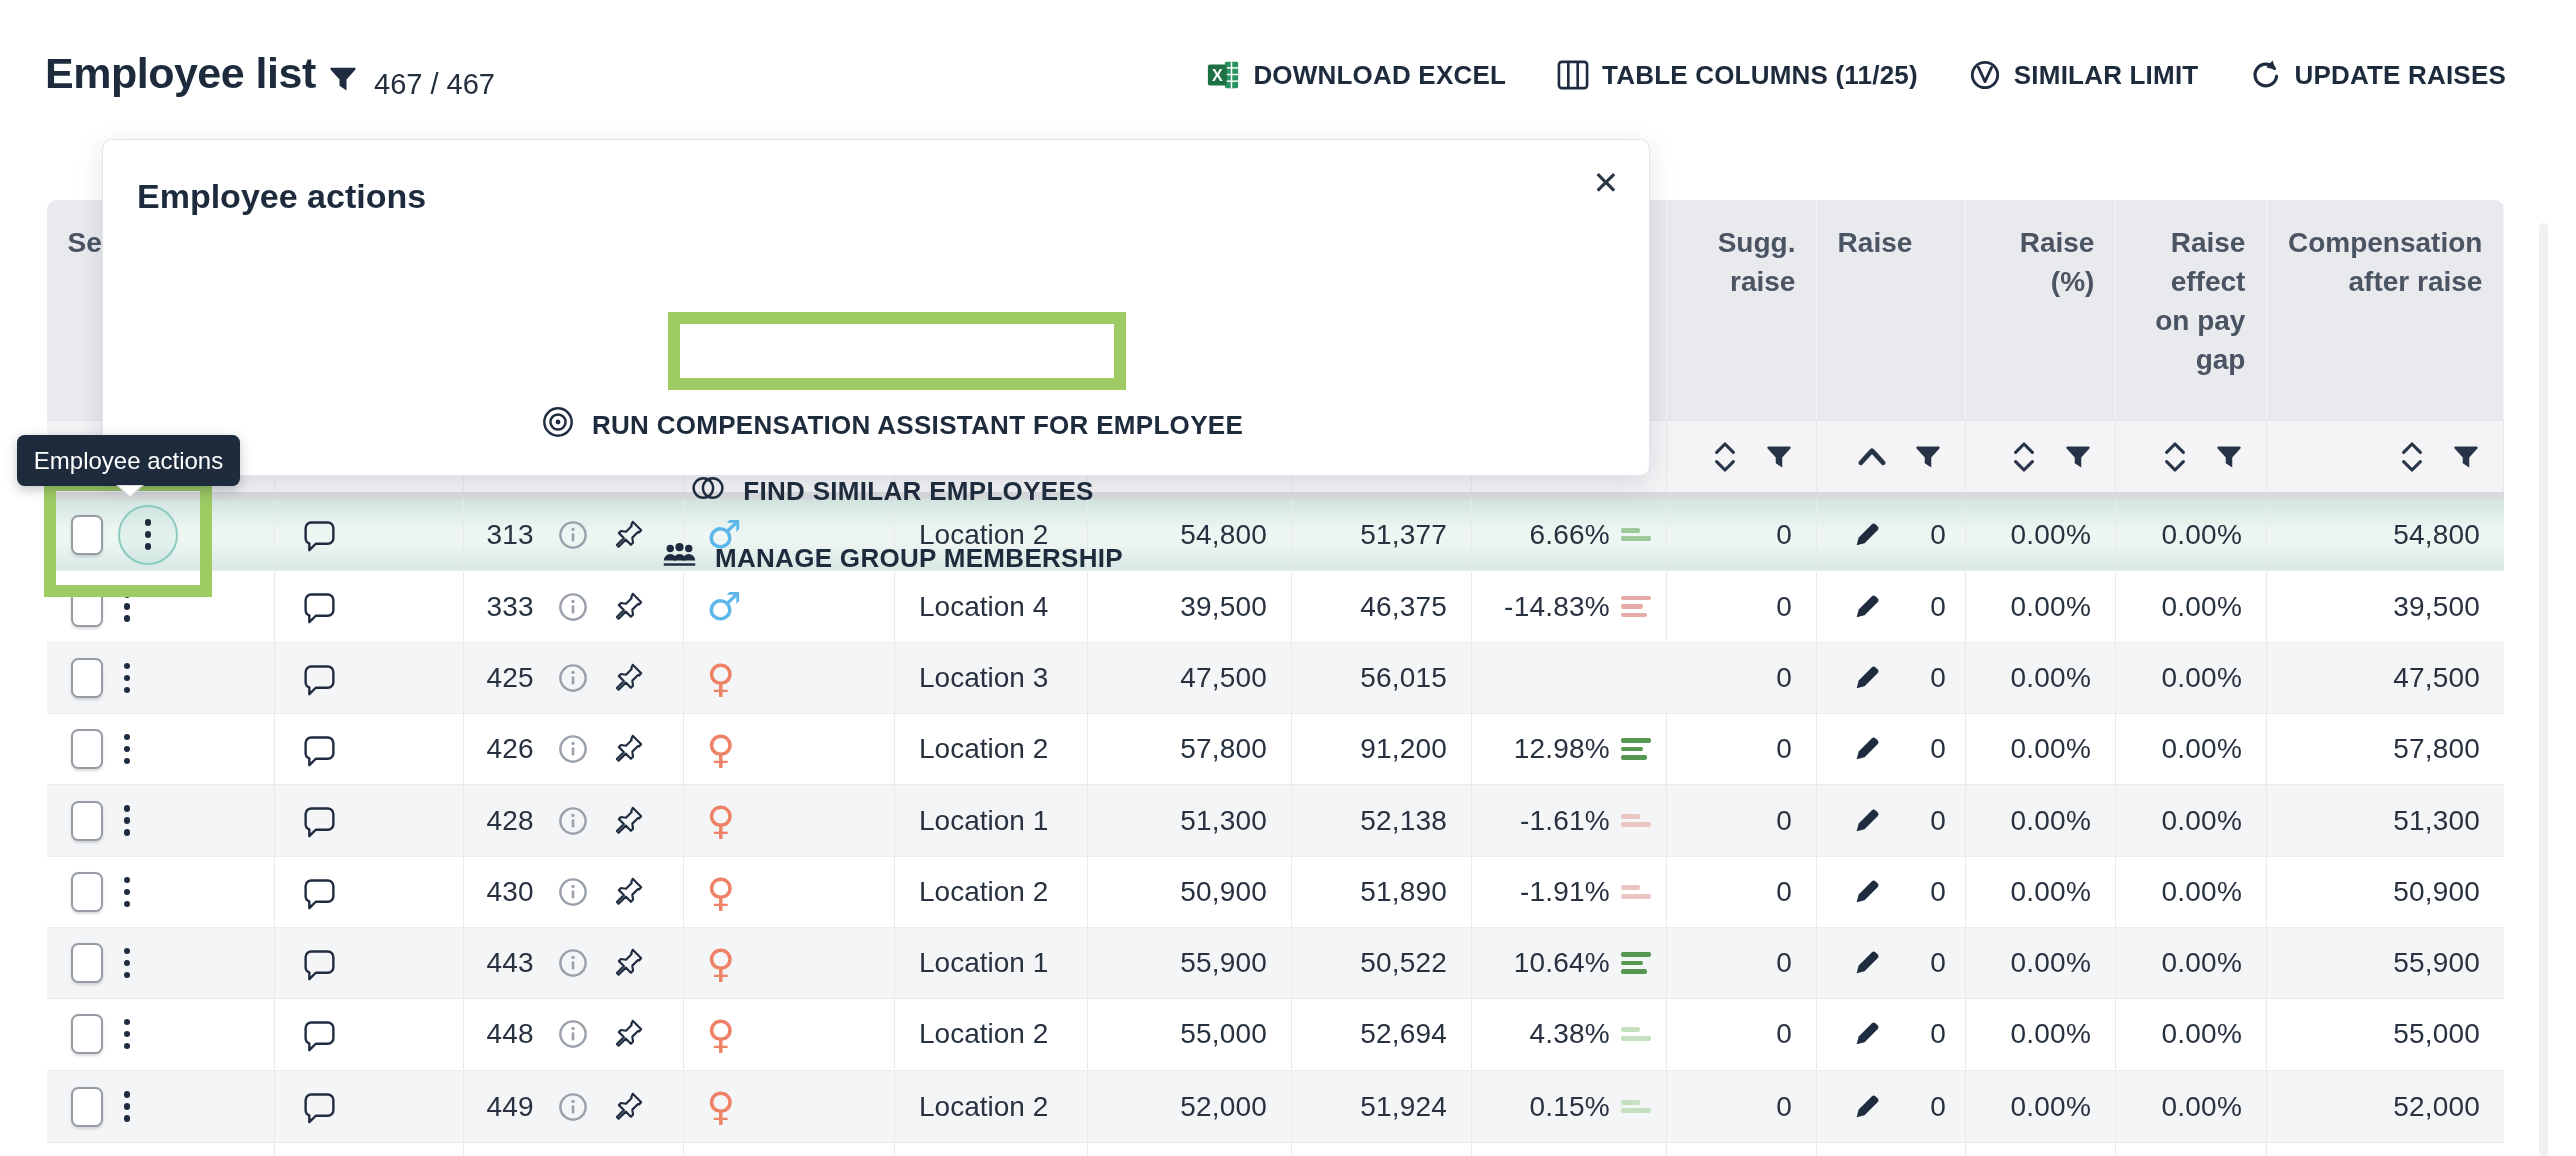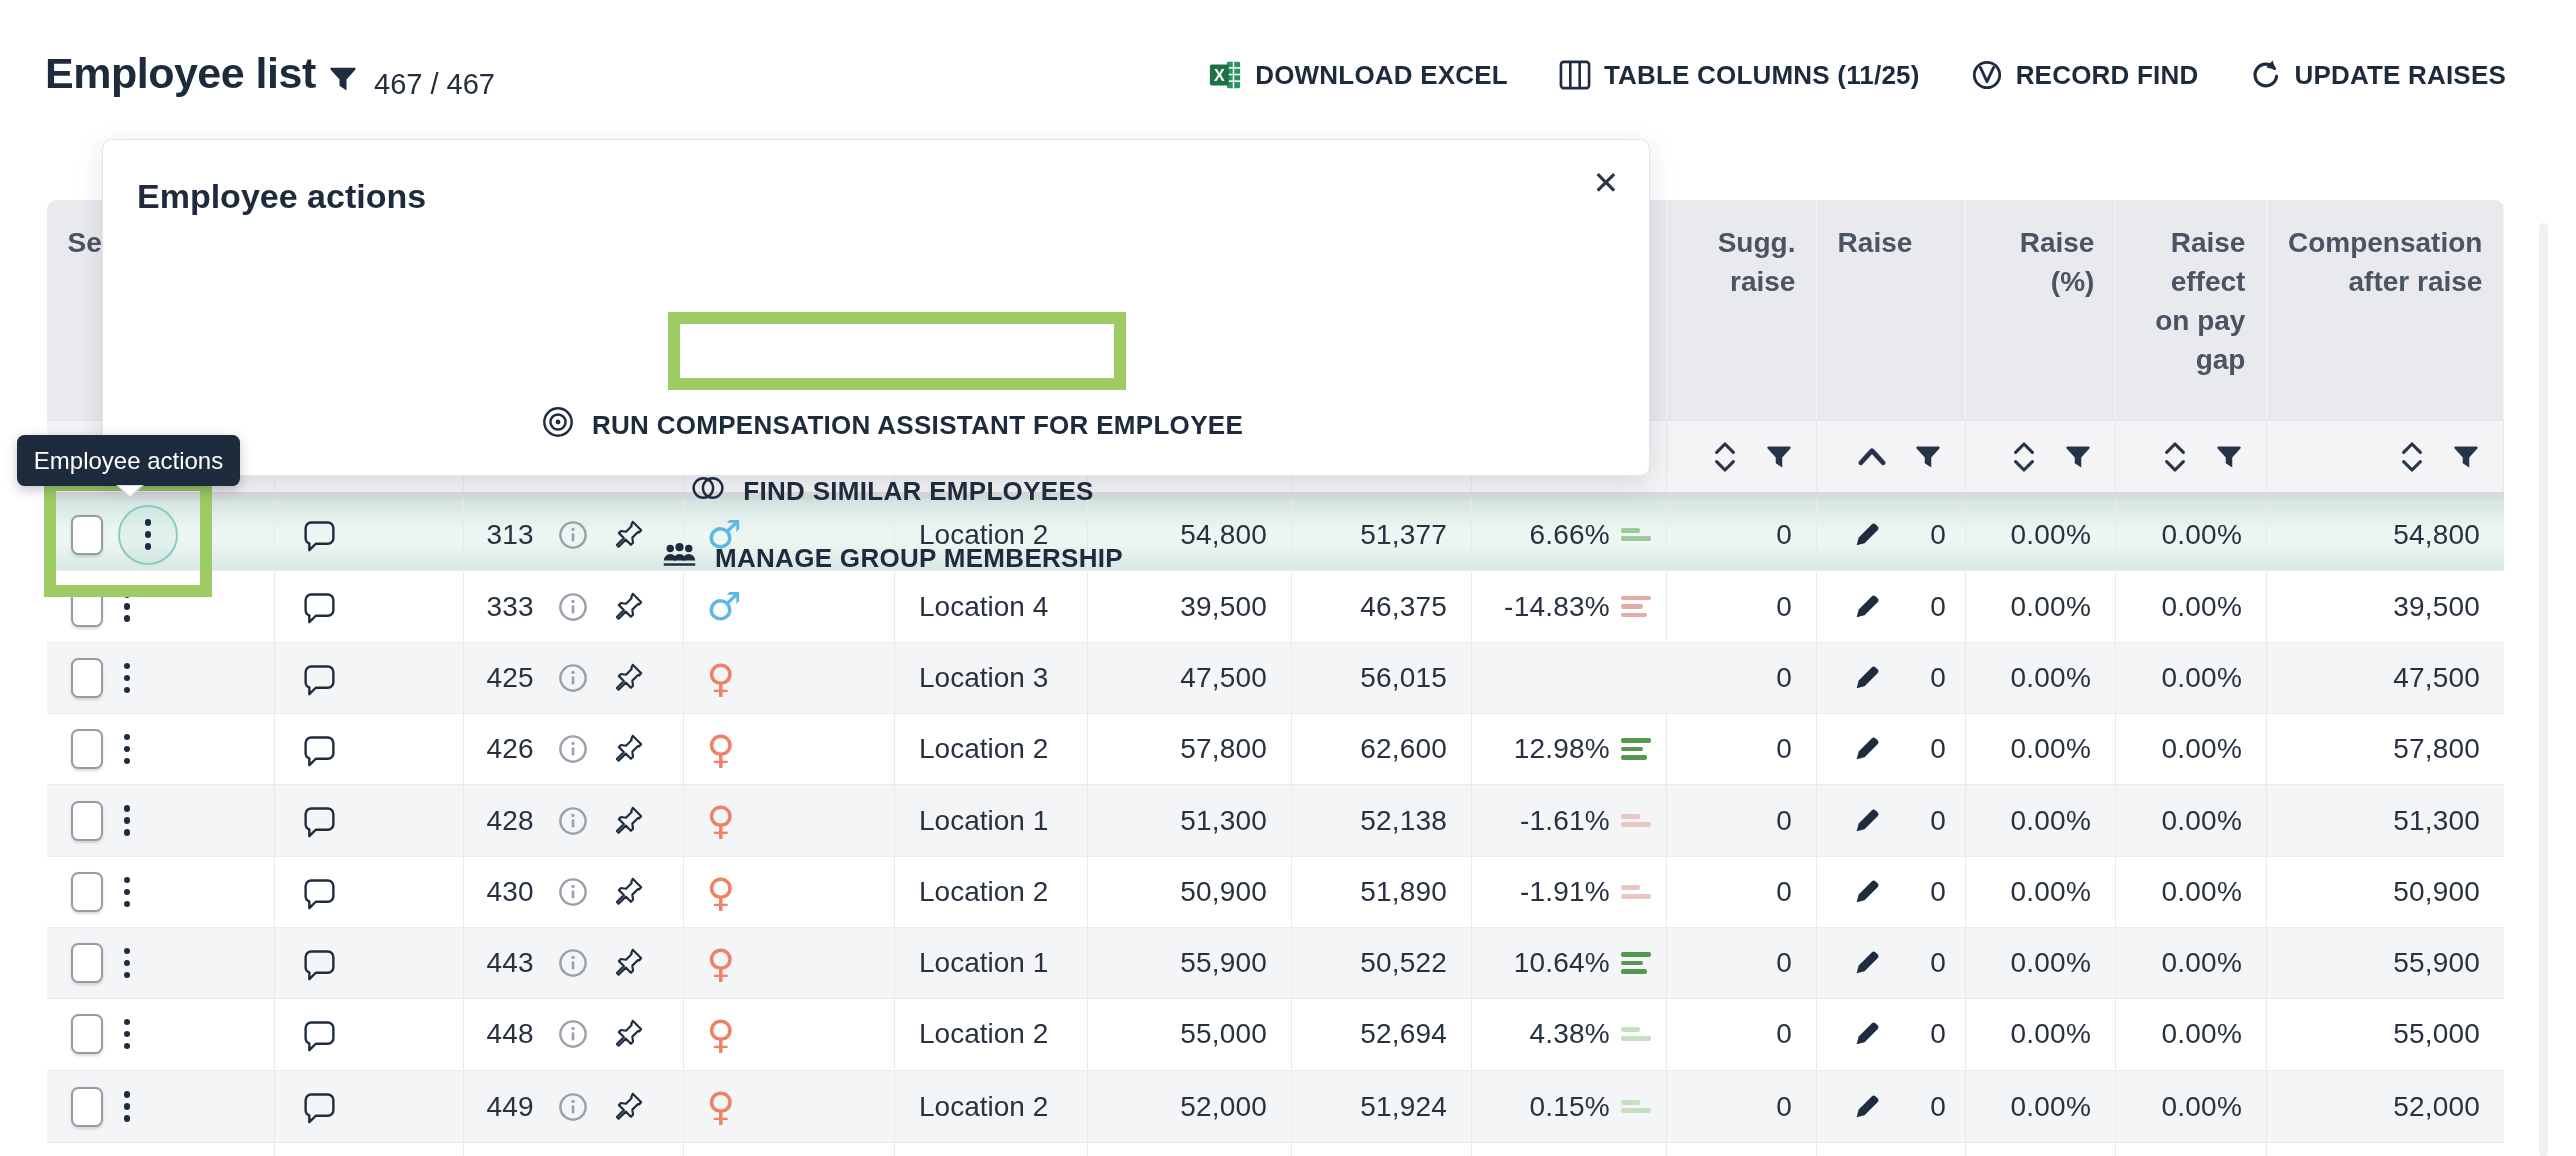--- a/index.html
+++ b/index.html
@@ -102,21 +102,21 @@
         </span>
       <span>TABLE COLUMNS (11/25)</span>
     </button>
     <button class="tb">
       <span class="tb-ic">
           <svg width="32" height="32" viewBox="0 0 34 34">
             <circle cx="17" cy="17" r="13.5" fill="none" stroke="#1f2c40" stroke-width="3"></circle>
             <polyline points="10,9 17,24 24,9" fill="none" stroke="#1f2c40" stroke-width="3" stroke-linejoin="round" stroke-linecap="round"></polyline>
           </svg>
         </span>
-      <span>RECORD FIND</span>
+      <span>SIMILAR LIMIT</span>
     </button>
     <button class="tb">
       <span class="tb-ic">
           <svg width="32" height="32" viewBox="0 0 34 34">
             <path d="M27 10 A11.5 11.5 0 1 0 29.3 18.5" fill="none" stroke="#1f2c40" stroke-width="3.4" stroke-linecap="round"></path>
             <polygon points="25,1.5 28.5,11.5 18.5,9" fill="#1f2c40"></polygon>
           </svg>
         </span>
       <span>UPDATE RAISES</span>
     </button>
@@ -460,21 +460,21 @@
       <div class="cell" style="left: 637px; width: 211px; padding-left: 22.5px;">
         <span class="g female">♀</span>
       </div>
       <div class="cell" style="left: 848px; width: 193px; padding-left: 24px;">
         <span>Location 2</span>
       </div>
       <div class="cell r" style="left: 1041px; width: 204px; padding-right: 24px;">
         <span class="num-val">57,800</span>
       </div>
       <div class="cell r" style="left: 1245px; width: 180px; padding-right: 24px;">
-        <span class="num-val">62,600</span>
+        <span class="num-val">91,200</span>
       </div>
       <div class="cell" style="left: 1425px; width: 195px; justify-content: flex-end; padding-right: 13px; gap: 11.2px;">
         <span class="num-val">12.98%</span>
         <div class="bars">
           <b style="width: 30px; background: rgb(85, 151, 79);"></b>
           <b style="width: 21.5px; background: rgb(85, 151, 79);"></b>
           <b style="width: 26px; background: rgb(85, 151, 79);"></b>
         </div>
       </div>
       <div class="cell r" style="left: 1619px; width: 151px; padding-right: 24px;">

